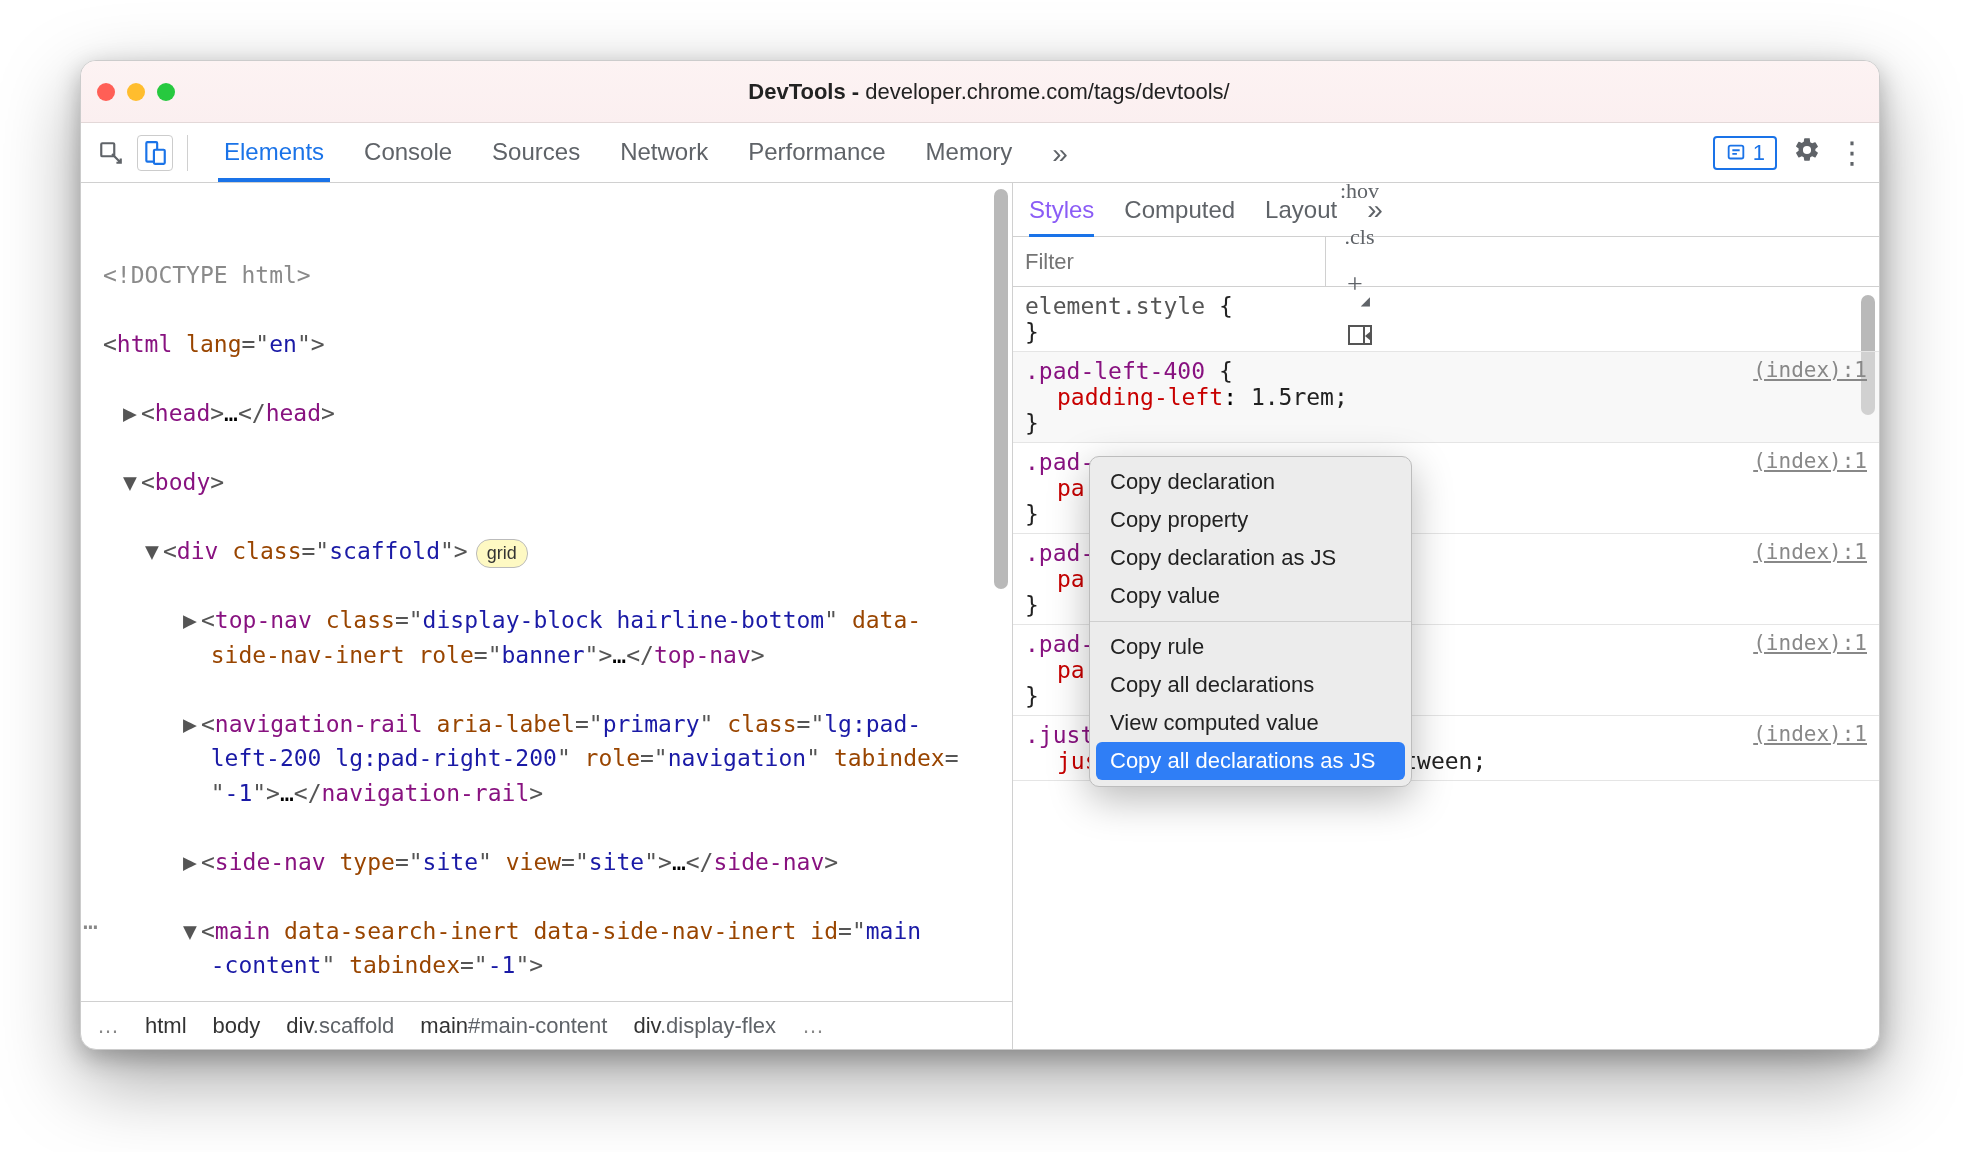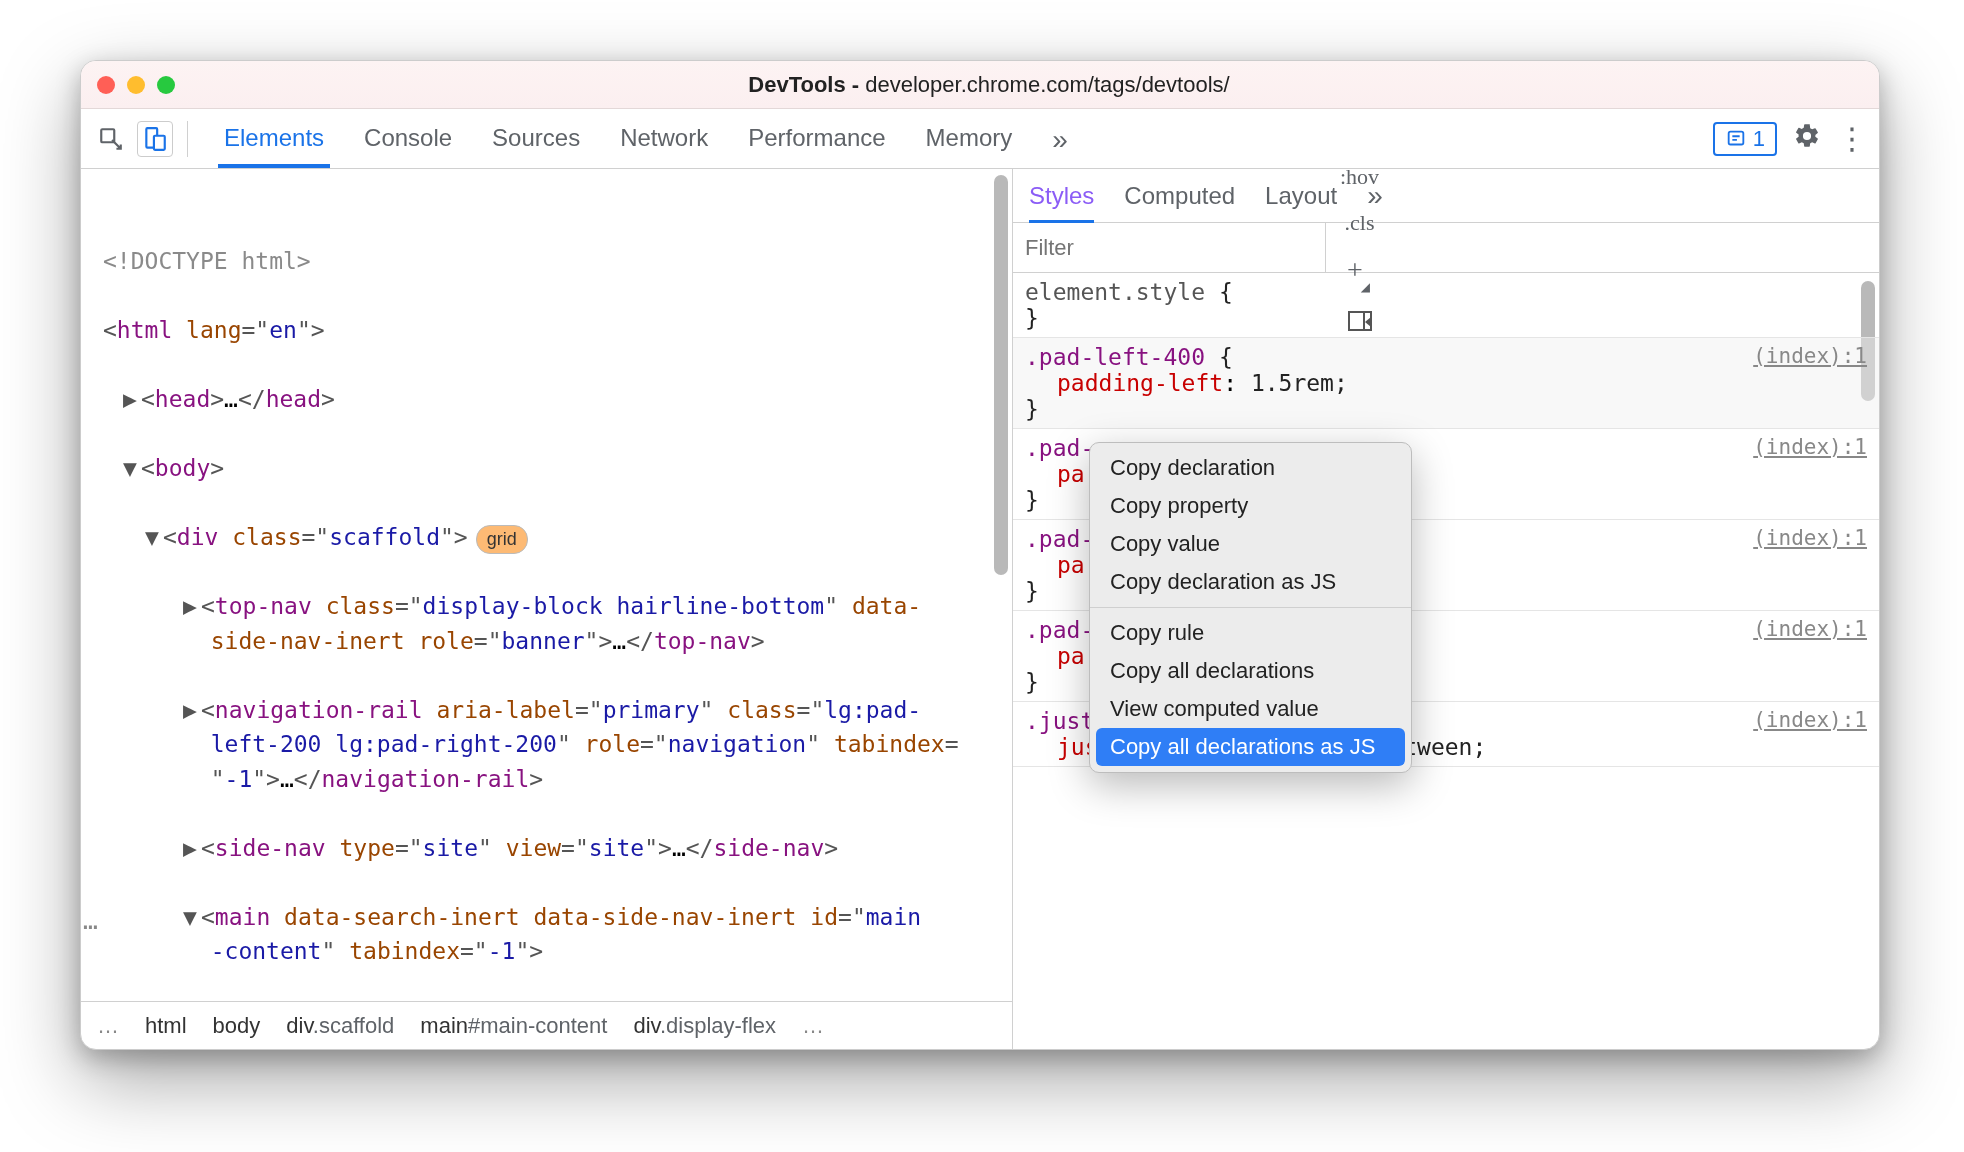--- a/index.html
+++ b/index.html
@@ -11,21 +11,21 @@
     border-radius: 16px;
     box-shadow: 0 30px 80px rgba(0,0,0,.35), 0 8px 24px rgba(0,0,0,.25);
     overflow: hidden;
     display: flex;
     flex-direction: column;
     background: #fff;
     border: 1px solid #ccc;
   }
   
   .titlebar {
-    height: 48px;
+    height: 62px;
     background: linear-gradient(#fdf3f3,#fbeff0);
     display: flex;
     align-items: center;
     padding: 0 16px;
     border-bottom: 1px solid #e3d8d8;
   }
   .traffic { display: flex; gap: 12px; }
   .dot { width: 18px; height: 18px; border-radius: 50%; }
   .dot.red { background:#ff5f56;} .dot.yellow{background:#ffbd2e;} .dot.green{background:#27c93f;}
   .title { flex:1; text-align:center; font-size:22px; font-weight:700; color:#222; }
@@ -52,21 +52,21 @@
   .issue-badge svg { width:22px; height:22px; }
   
   .split { display:flex; flex:1; overflow:hidden; }
   .left-pane { width: 932px; display:flex; flex-direction:column; border-right:1px solid #d0d0d0; position:relative;}
   .right-pane { flex:1; display:flex; flex-direction:column; position:relative;}
   
   .dom { flex:1; overflow:hidden; font-family: ui-monospace, Menlo, Consolas, monospace; font-size:23px; line-height:1.5; padding:6px 0 6px 22px; white-space:pre-wrap; position:relative;}
   .dom .ln { padding-left: 0; }
   .gray{color:#8a8a8a;} .tagc{color:#881280;} .attr{color:#994500;} .attrv{color:#1a1aa6;} .pun{color:#555;}
   .arrow{display:inline-block;width:18px;color:#555;}
-  .pill {display:inline-block; background:#fdba74; border:1px solid #bbb; border-radius:14px; font-size:18px; padding:0 10px; color:#333; margin-left:8px; font-family:-apple-system, Arial; }
+  .pill {display:inline-block; background:#fef9c3; border:1px solid #bbb; border-radius:14px; font-size:18px; padding:0 10px; color:#333; margin-left:8px; font-family:-apple-system, Arial; }
   .dom-scroll {position:absolute; right:4px; top:6px; width:14px; height:400px; background:#b9b9b9; border-radius:8px;}
   .gutter-dots {position:absolute; left:2px; bottom:56px; font-size:24px; color:#888;}
   
   .crumbs { height:48px; border-top:1px solid #d0d0d0; display:flex; align-items:center; gap:26px; padding:0 16px; font-size:22px; color:#333; overflow:hidden;}
   .crumb-id{color:#5f6368;}
   .crumb-class{color:#5f6368;}
   .crumbs .ell{color:#888;}
   
   .subtabs { height:54px; display:flex; align-items:center; gap:30px; padding:0 16px; border-bottom:1px solid #d0d0d0; font-size:24px; color:#5f6368;}
   .subtab.active{ color:#8b5cf6; border-bottom:4px solid #1a73e8; padding-bottom:10px; padding-top:14px;}
@@ -245,22 +245,22 @@
         </div>
         <div class="rule">
           <span class="src">(index):1</span>
           <span class="sel-txt">.justify-content-between</span> <span class="brace">{</span><br>
           <span class="indent"><span class="prop">justify-content</span>: <span class="val">space-between;</span></span>
         </div>
 
         <div class="ctx">
           <div class="it">Copy declaration</div>
           <div class="it">Copy property</div>
+          <div class="it">Copy declaration as JS</div>
           <div class="it">Copy value</div>
-          <div class="it">Copy declaration as JS</div>
           <hr>
           <div class="it">Copy rule</div>
           <div class="it">Copy all declarations</div>
           <div class="it">View computed value</div>
           <div class="it hl">Copy all declarations as JS</div>
         </div>
       </div>
     </div>
   </div>
 </div>

